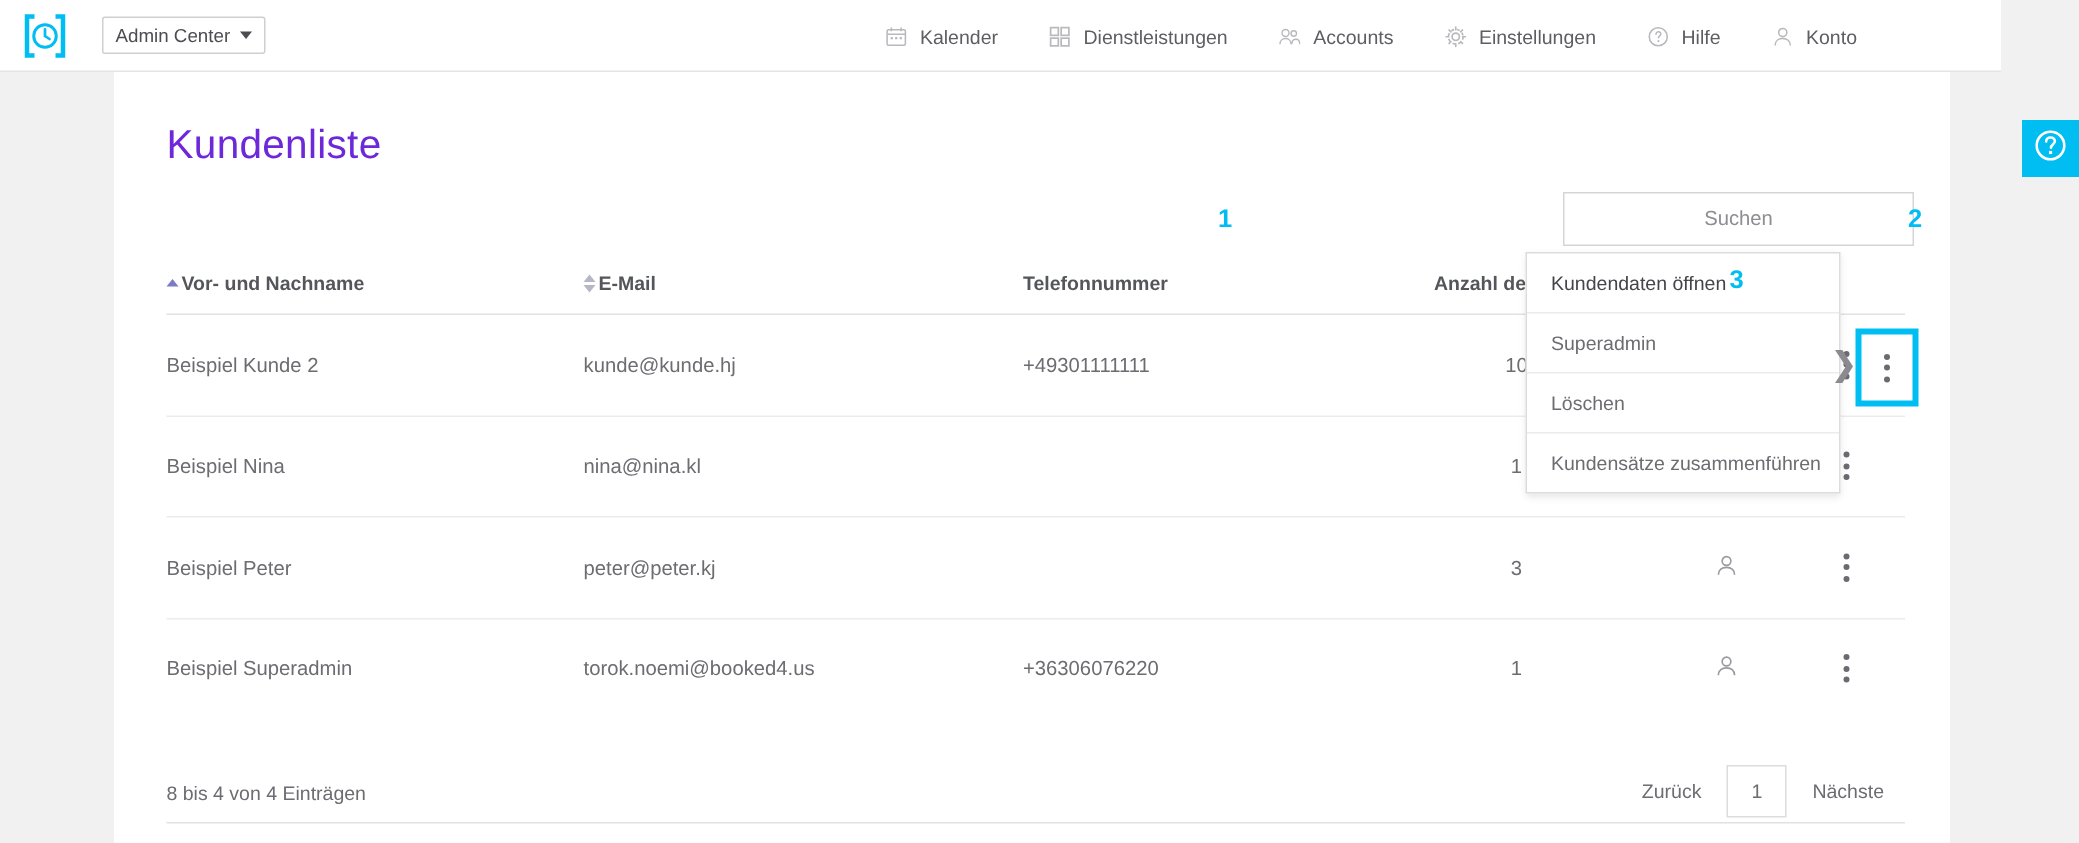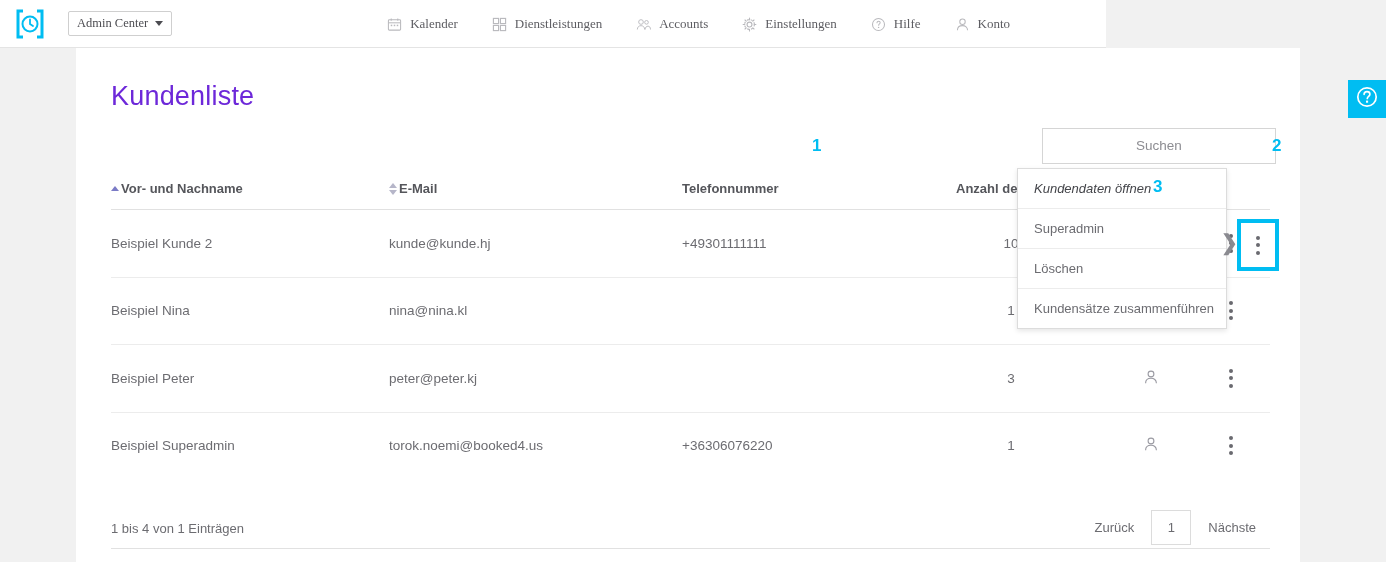--- a/index.html
+++ b/index.html
@@ -13,26 +13,25 @@
     font-family: "Liberation Sans", sans-serif;
     color: #5d5d62;
     overflow: hidden;
     position: relative;
   }
 
   
   .topbar {
     position: absolute;
     left: 0; top: 0;
-    width: 1106px;
+    width: 1334px;
     height: 48px;
     background: #ffffff;
     border-bottom: 1px solid #e4e4e4;
     box-sizing: border-box;
-    font-family: Liberation Serif, serif;
   }
   .logo {
     position: absolute;
     left: 14px; top: 8px;
     width: 32px; height: 32px;
   }
   .brand-select {
     position: absolute;
     left: 68px; top: 11px;
     height: 25px;
@@ -271,21 +270,21 @@
     height: 39px;
     display: flex;
     align-items: center;
     padding: 0 0 0 16px;
     font-size: 13px;
     color: #6c6c71;
     border-bottom: 1px solid #ececec;
     cursor: pointer;
     white-space: nowrap;
   }
-  .menu-item:first-child { color: #44454a; font-style: italic; }
+  .menu-item:first-child { color: #44454a; }
   .menu-item:last-child { border-bottom: none; }
 
   
   .tfoot-rule {
     position: absolute;
     left: 35px; top: 500px;
     width: 1159px;
     height: 1px;
     background: #e1e1e1;
   }
@@ -526,21 +525,21 @@
             <b></b>
             <b></b>
           </span>
       </div>
     </div>
 
   </div>
 
   <div class="tfoot-rule"></div>
 
-  <div class="foot-info">1 bis 4 von 1 Einträgen</div>
+  <div class="foot-info">8 bis 4 von 4 Einträgen</div>
 
   <div class="pager">
     <span class="pg-link">Zurück</span>
     <span class="pg-num">1</span>
     <span class="pg-link">Nächste</span>
   </div>
 
 </div>
 
 <div class="menu">

